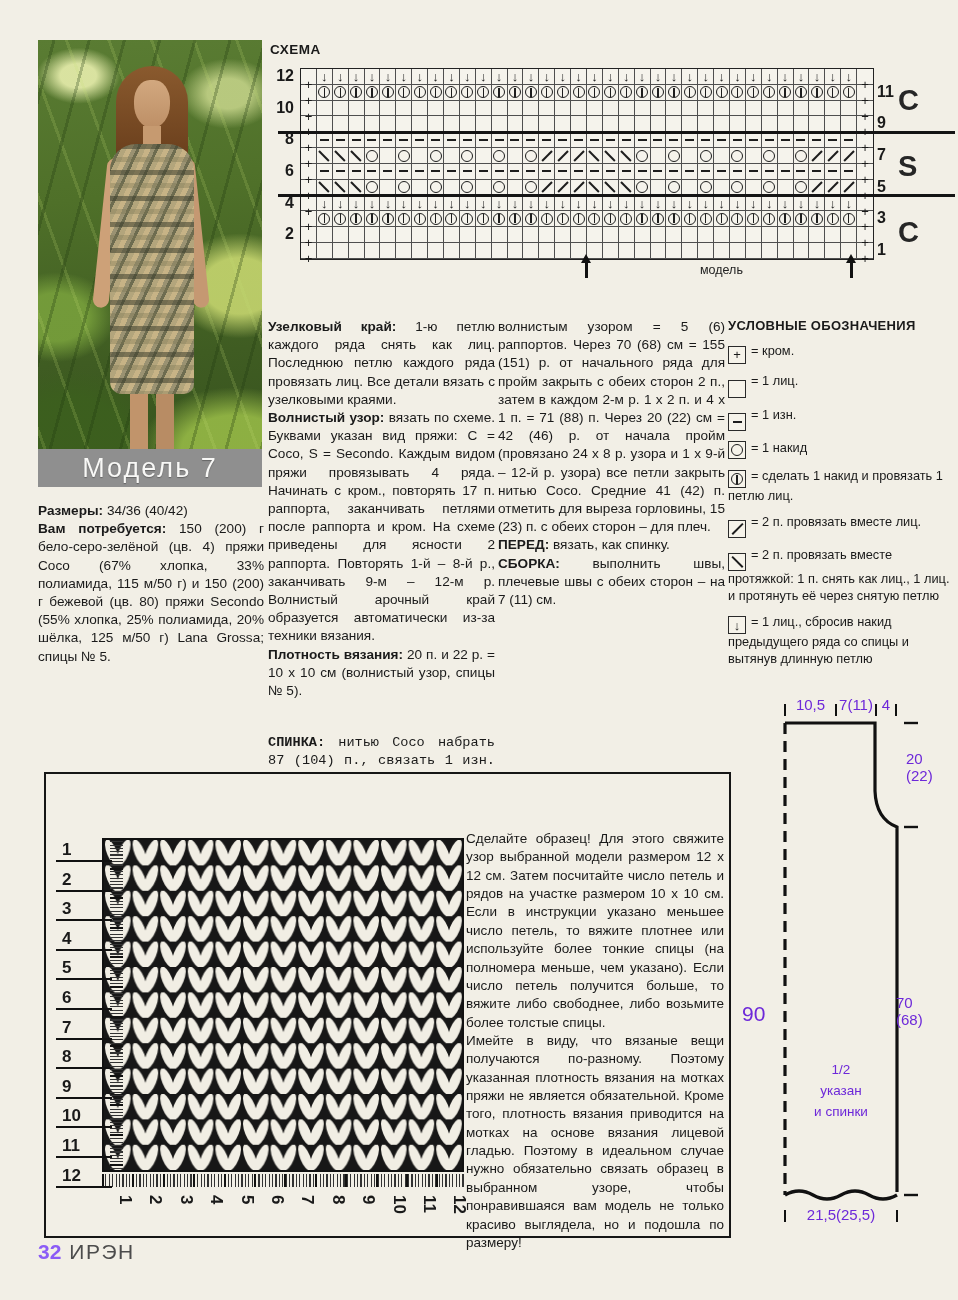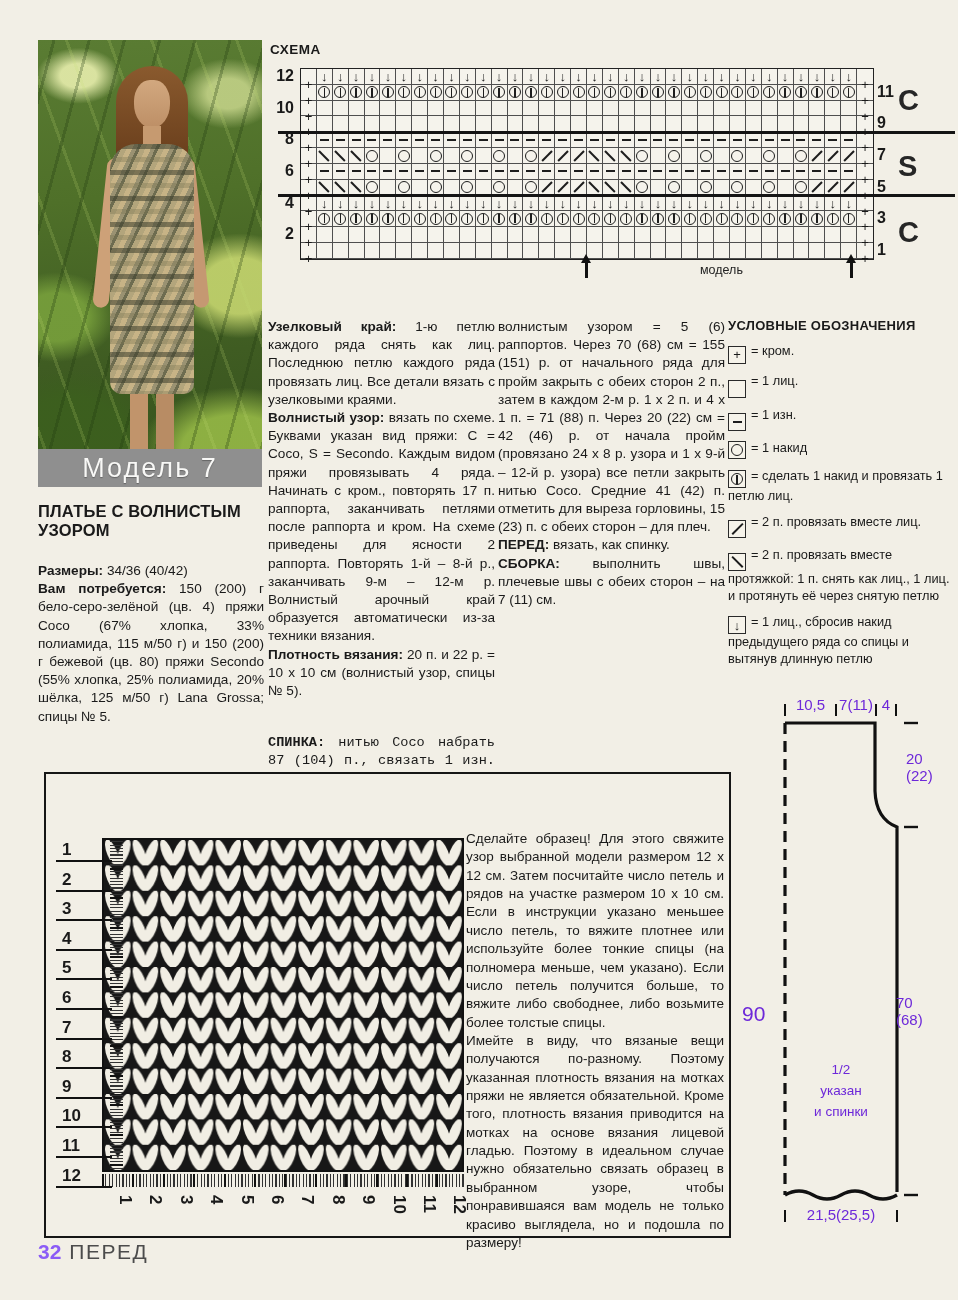--- a/index.html
+++ b/index.html
@@ -125,21 +125,20 @@
   <div class="model-face"></div>
   <div class="model-neck"></div>
   <div class="model-legs"></div>
   <div class="model-dress"></div>
   <div class="photo-banner">
     <span>Модель 7</span>
   </div>
 </div>
 
 <div class="abs left-col">
-  <p class="left-title">ПЛАТЬЕ С ВОЛНИСТЫМ УЗОРОМ</p>
   <div id="leftparas">
       <p class="ipara"><b>Размеры: </b>34/36 (40/42)</p>
       <p class="ipara"><b>Вам потребуется: </b>150 (200) г бело-серо-зелёной (цв. 4) пряжи Coco (67% хлопка, 33% полиамида, 115 м/50 г) и 150 (200) г бежевой (цв. 80) пряжи Secondo (55% хлопка, 25% полиамида, 20% шёлка, 125 м/50 г) Lana Grossa; спицы № 5.</p>
     </div>
 </div>
 
 <div class="abs schema-label">СХЕМА</div>
 <div class="abs chart-grid" id="chartgrid">
     <div class="ccell">
       <span class="sy-edge">+</span>
@@ -1273,14 +1272,14 @@
   <div class="lbl" style="left:2px;top:304px;font-size:21px">90</div>
   <div class="lbl sch-center" style="top:362px">
     <div>1/2</div>
       <div>указан</div>
       <div>и спинки</div>
   </div>
   <div class="lbl sch-bottom">21,5(25,5)</div>
 </div>
 
 <div class="abs footer">
-  <span class="num">32</span><span class="mag">ПЕРЕД</span>
+  <span class="num">32</span><span class="mag">ИРЭН</span>
 </div>
 
 </body></html>

